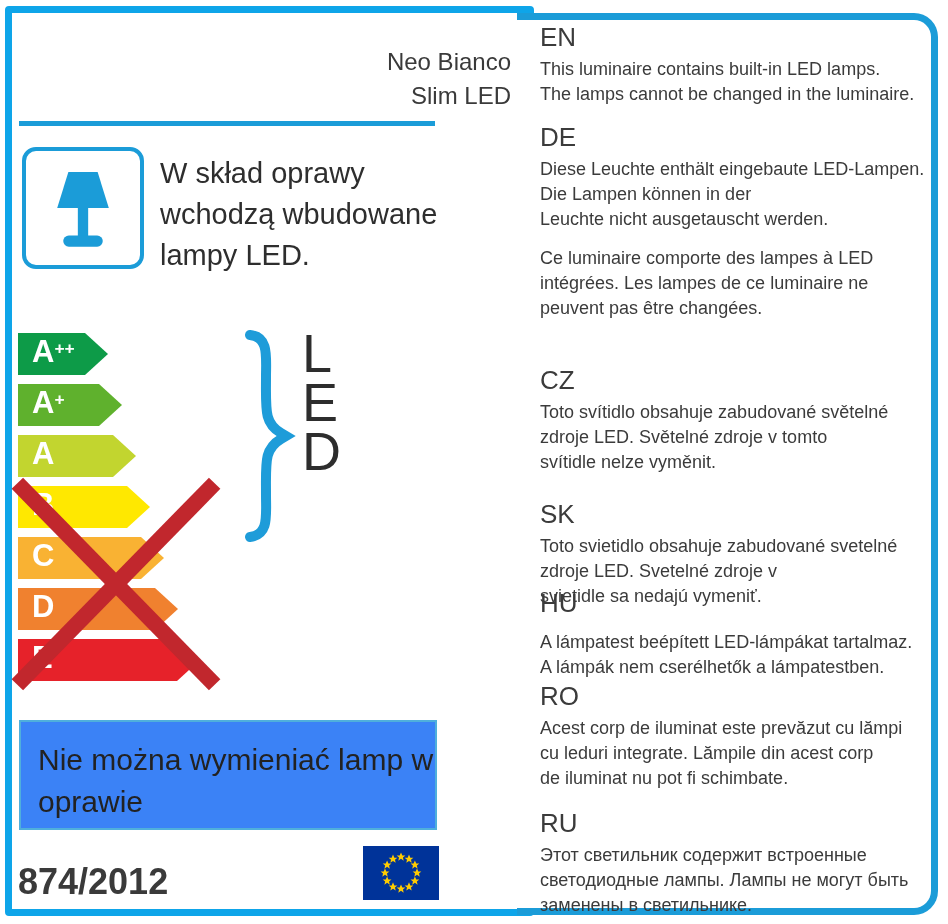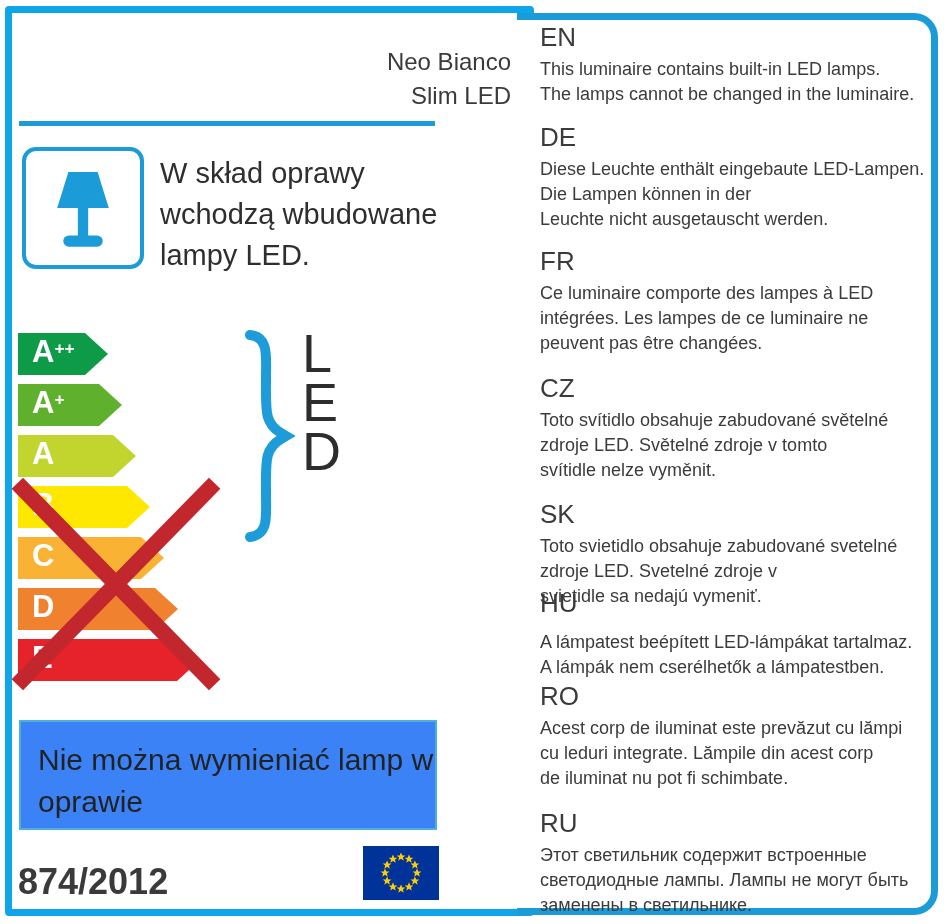--- a/index.html
+++ b/index.html
@@ -66,21 +66,21 @@
   
   .right-panel {
     position:absolute; left:517px; top:13px; width:421px; height:902px;
     border-top:7px solid #1b9cd8; border-right:7px solid #1b9cd8; border-bottom:7px solid #1b9cd8;
     border-radius:0 24px 24px 0; box-sizing:border-box; background:#fff;
   }
   .lang-section { position:absolute; left:23px; width:388px; }
   .lang-code { font-size:26px; line-height:30px; margin-bottom:5px; color:#3b3b3b; }
   .lang-text { font-size:18px; line-height:25px; white-space:pre; color:#3b3b3b; }
 
-  .s-en { top:2px; }  .s-de { top:102px; } .s-fr { top:226px; } .s-cz { top:345px;margin-top:8px; }
+  .s-en { top:2px; }  .s-de { top:102px; } .s-fr { top:226px; } .s-cz { top:345px; }
   .s-sk { top:460px;margin-top:19px; } .s-hu { top:568px; } .s-ro { top:661px; } .s-ru { top:788px; }
   .s-hu .lang-code { margin-bottom:12px; }
 </style>
 </head>
 <body>
 
 <div>
 
   <div class="left-panel">
 
@@ -174,21 +174,20 @@
     </div>
 
     <div class="lang-section s-de">
       <div class="lang-code">DE</div>
       <div class="lang-text">Diese Leuchte enthält eingebaute LED-Lampen.
 Die Lampen können in der
 Leuchte nicht ausgetauscht werden.</div>
     </div>
 
     <div class="lang-section s-fr">
-      <div class="lang-code">FR</div>
       <div class="lang-text">Ce luminaire comporte des lampes à LED
 intégrées. Les lampes de ce luminaire ne
 peuvent pas être changées.</div>
     </div>
 
     <div class="lang-section s-cz">
       <div class="lang-code">CZ</div>
       <div class="lang-text">Toto svítidlo obsahuje zabudované světelné
 zdroje LED. Světelné zdroje v tomto
 svítidle nelze vyměnit.</div>

